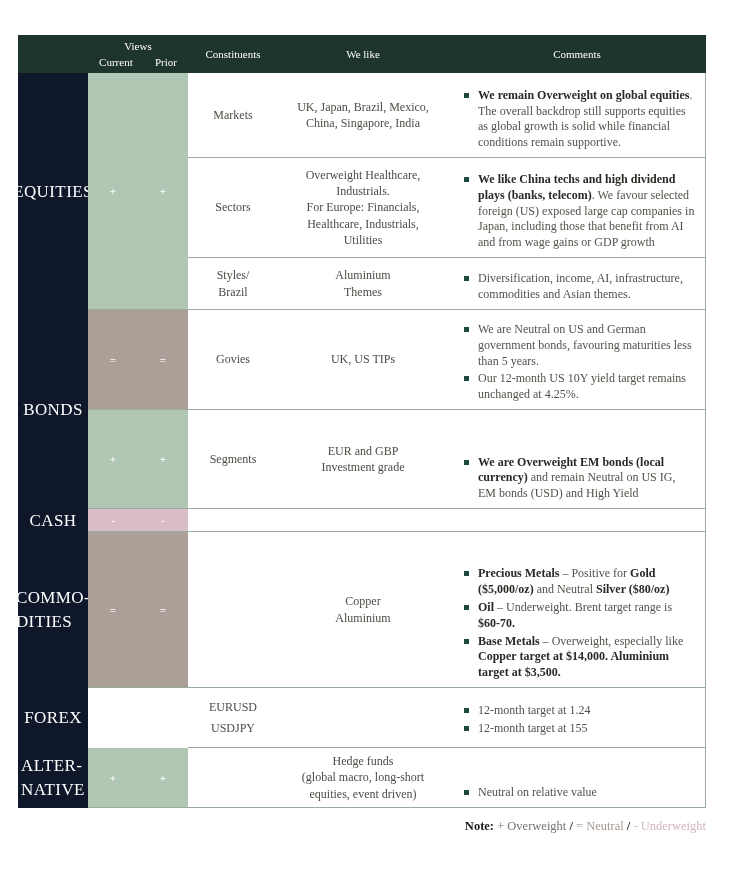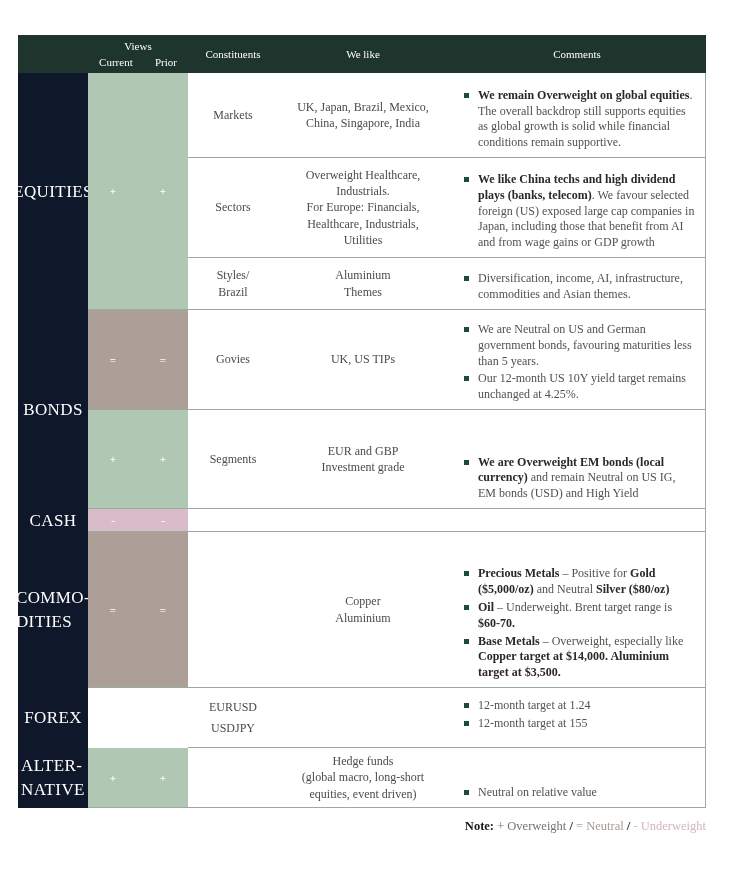--- a/index.html
+++ b/index.html
@@ -43,21 +43,21 @@
     display:flex;align-items:center;justify-content:center;text-align:center;
     white-space:pre-line;line-height:1.35;
     border-bottom:1px solid #9cab9f;
   }
   .cell.sp{flex-direction:column;justify-content:space-around;padding:8px 0;}
   .cmt{
     border-bottom:1px solid #9cab9f;border-right:1px solid #9cab9f;
     display:flex;flex-direction:column;justify-content:flex-end;gap:2px;
     padding:6px 10px 6px 16px;
   }
-  .cmt.sp{justify-content:flex-start;padding:10px 0 10px 16px;}
+  .cmt.sp{justify-content:flex-end;padding:10px 0 10px 16px;}
   .bl{display:flex;gap:9px;align-items:flex-start;}
   .sq{width:5px;height:5px;background:#1d4a40;flex:none;margin-top:5px;}
   .bt{font-size:12px;line-height:1.32;color:#54514a;text-align:left;}
   .bt b{color:#2b2925;font-weight:bold;}
   .note{
     width:688px;text-align:right;margin-top:11px;
     font-size:12.5px;font-weight:bold;color:#1b1b1b;
   }
   .note .lg{font-weight:normal;}
   .lg-ow{color:#737373;}

